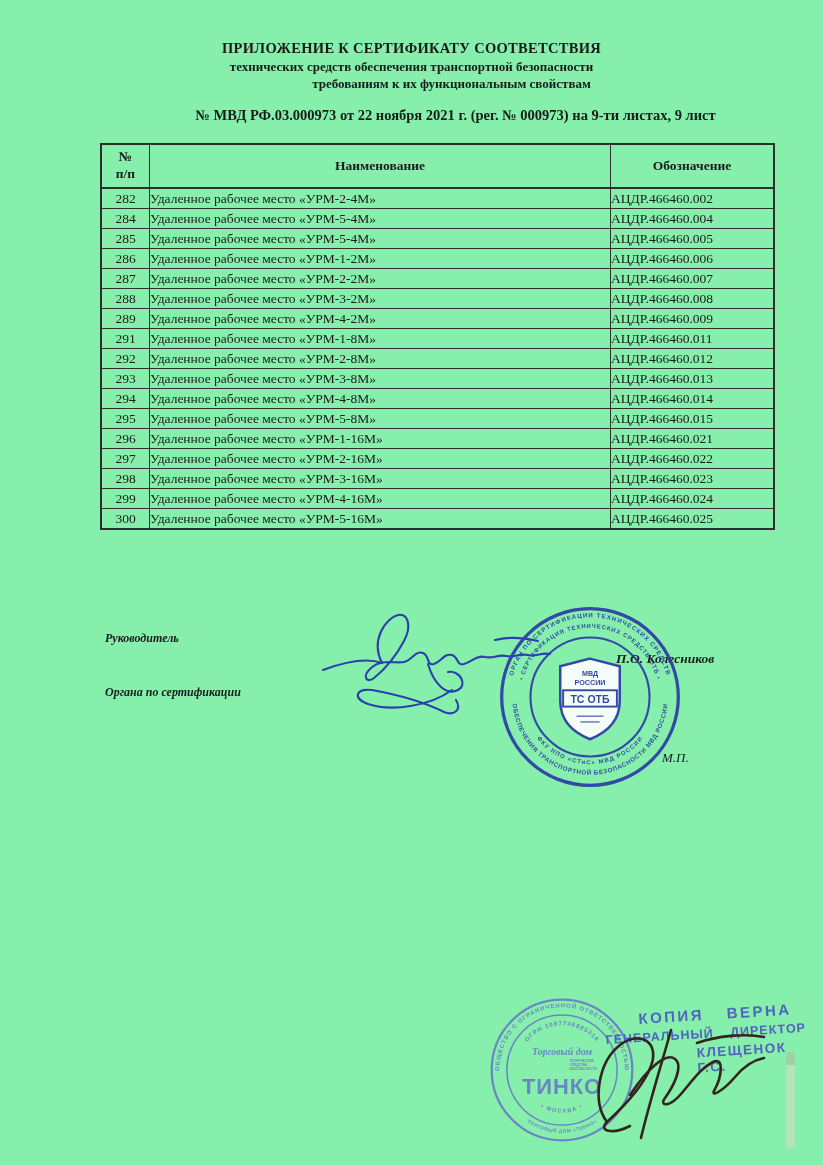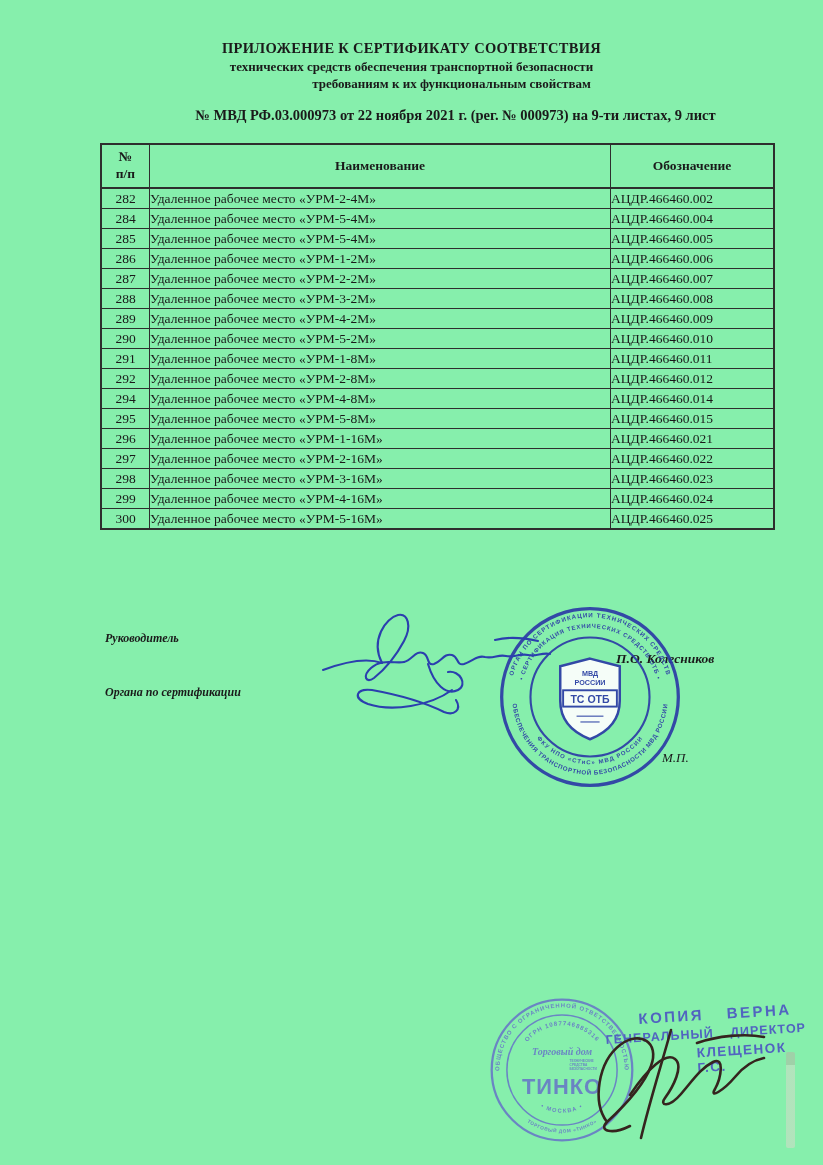--- a/index.html
+++ b/index.html
@@ -105,33 +105,33 @@
           <td class="c-num">288</td>
           <td class="c-name">Удаленное рабочее место «УРМ-3-2М»</td>
           <td class="c-des">АЦДР.466460.008</td>
         </tr>
         <tr>
           <td class="c-num">289</td>
           <td class="c-name">Удаленное рабочее место «УРМ-4-2М»</td>
           <td class="c-des">АЦДР.466460.009</td>
         </tr>
         <tr>
-          <td class="c-num">290</td>
-          <td class="c-name">Удаленное рабочее место «УРМ-5-2М»</td>
-          <td class="c-des">АЦДР.466460.010</td>
-        </tr>
-        <tr>
           <td class="c-num">291</td>
           <td class="c-name">Удаленное рабочее место «УРМ-1-8М»</td>
           <td class="c-des">АЦДР.466460.011</td>
         </tr>
         <tr>
           <td class="c-num">292</td>
           <td class="c-name">Удаленное рабочее место «УРМ-2-8М»</td>
           <td class="c-des">АЦДР.466460.012</td>
+        </tr>
+        <tr>
+          <td class="c-num">293</td>
+          <td class="c-name">Удаленное рабочее место «УРМ-3-8М»</td>
+          <td class="c-des">АЦДР.466460.013</td>
         </tr>
         <tr>
           <td class="c-num">294</td>
           <td class="c-name">Удаленное рабочее место «УРМ-4-8М»</td>
           <td class="c-des">АЦДР.466460.014</td>
         </tr>
         <tr>
           <td class="c-num">295</td>
           <td class="c-name">Удаленное рабочее место «УРМ-5-8М»</td>
           <td class="c-des">АЦДР.466460.015</td>

